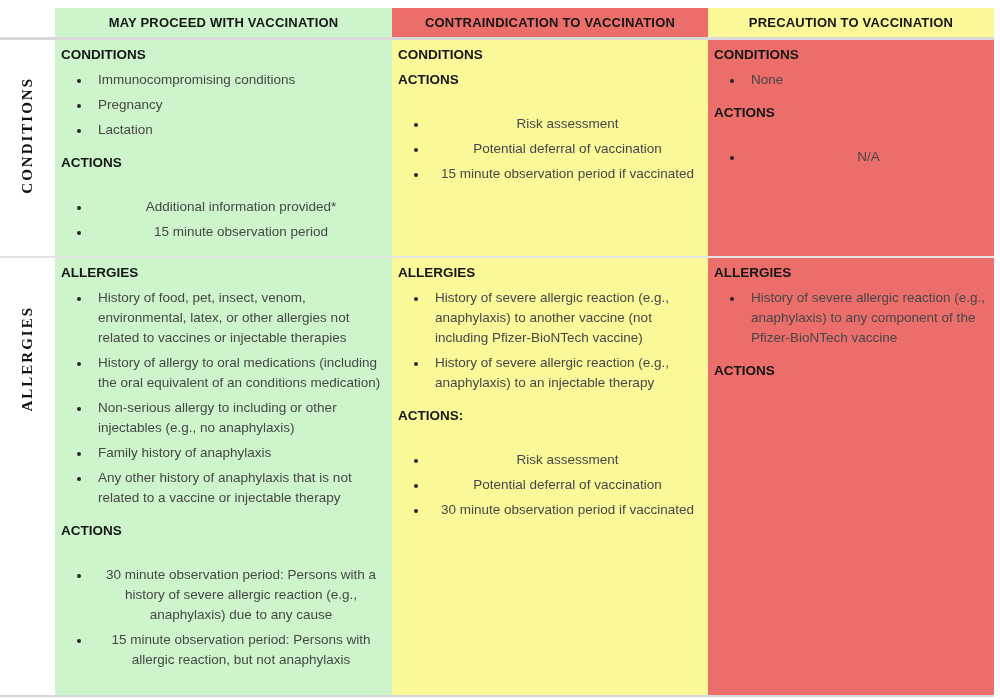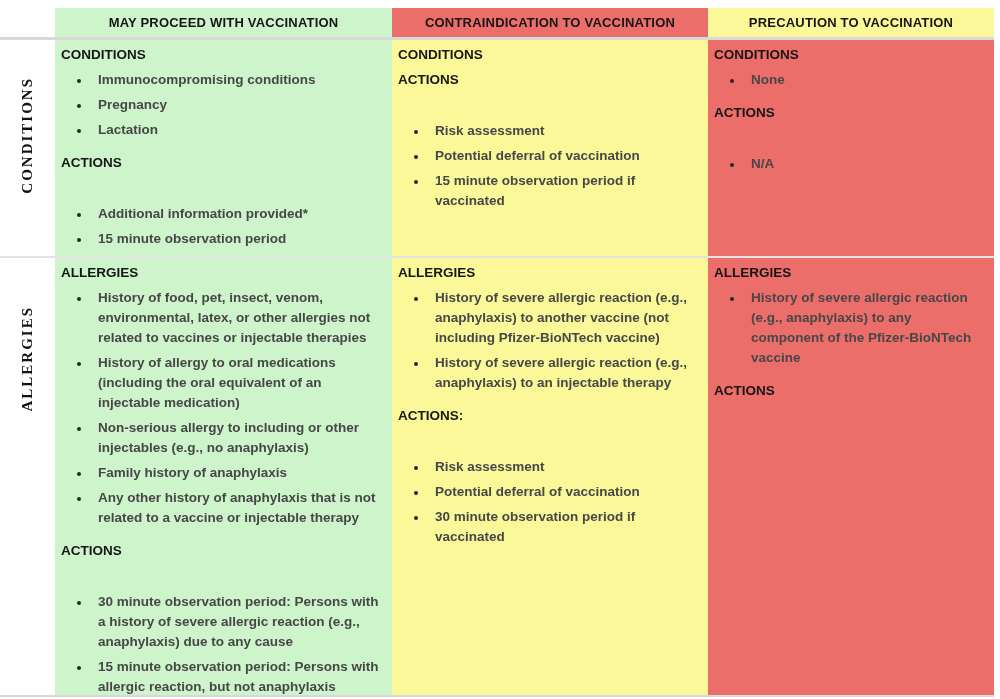--- a/index.html
+++ b/index.html
@@ -40,24 +40,24 @@
   }
   .cell.r1 { border-bottom:2px solid #e4e4e4; }
   .tbl { border-bottom:2px solid #d8d8d8; }
   .sec-heading {
     font-size:13.5px; font-weight:600; color:#161616;
     line-height:20px; margin:0 0 5px 0;
   }
   ul.bullets {
     margin:0 0 13px 0; padding:0 0 0 30px; list-style:disc outside;
   }
-  .section.spaced ul.bullets { margin-top:31px; }
+  .section.spaced ul.bullets { margin-top:24px;text-align:center; }
   ul.bullets li {
     font-size:13.5px; line-height:20px; color:#474747;
-    padding-left:7px; margin:0 0 5px 0;font-weight:bold;
+    padding-left:7px; margin:0 0 5px 0;
   }
   ul.bullets li::marker { color:#262626; font-size:12px; }
 </style>
 </head>
 <body>
 
 <div class="page">
   <div class="tbl">
 
     <div class="corner"></div>
@@ -118,21 +118,21 @@
 
     <div class="labelcell r2">
       <span class="vlabel">ALLERGIES</span>
     </div>
 
     <div class="cell r2 col-green">
       <div class="section">
         <div class="sec-heading">ALLERGIES</div>
         <ul class="bullets">
           <li>History of food, pet, insect, venom, environmental, latex, or other allergies not related to vaccines or injectable therapies</li>
-          <li>History of allergy to oral medications (including the oral equivalent of an injectable medication)</li>
+          <li>History of allergy to oral medications (including the oral equivalent of an conditions medication)</li>
           <li>Non-serious allergy to including or other injectables (e.g., no anaphylaxis)</li>
           <li>Family history of anaphylaxis</li>
           <li>Any other history of anaphylaxis that is not related to a vaccine or injectable therapy</li>
         </ul>
       </div>
       <div class="section spaced">
         <div class="sec-heading">ACTIONS</div>
         <ul class="bullets">
           <li>30 minute observation period: Persons with a history of severe allergic reaction (e.g., anaphylaxis) due to any cause</li>
           <li>15 minute observation period: Persons with allergic reaction, but not anaphylaxis</li>

